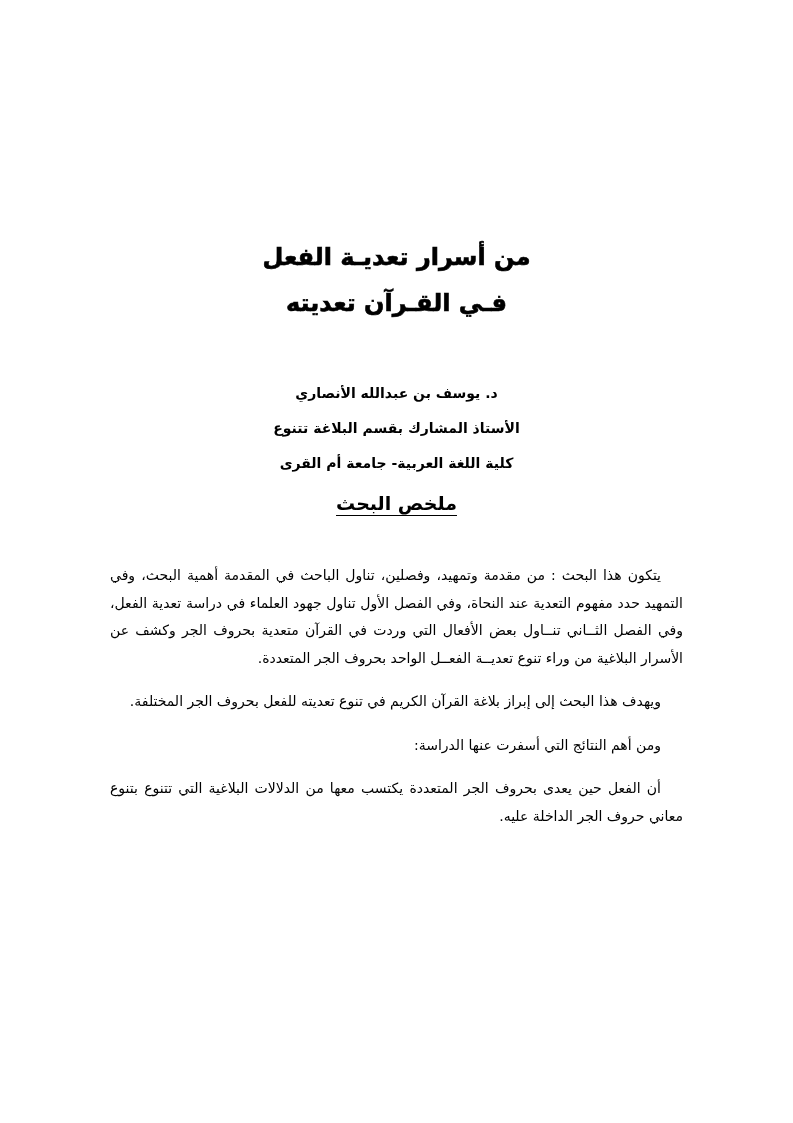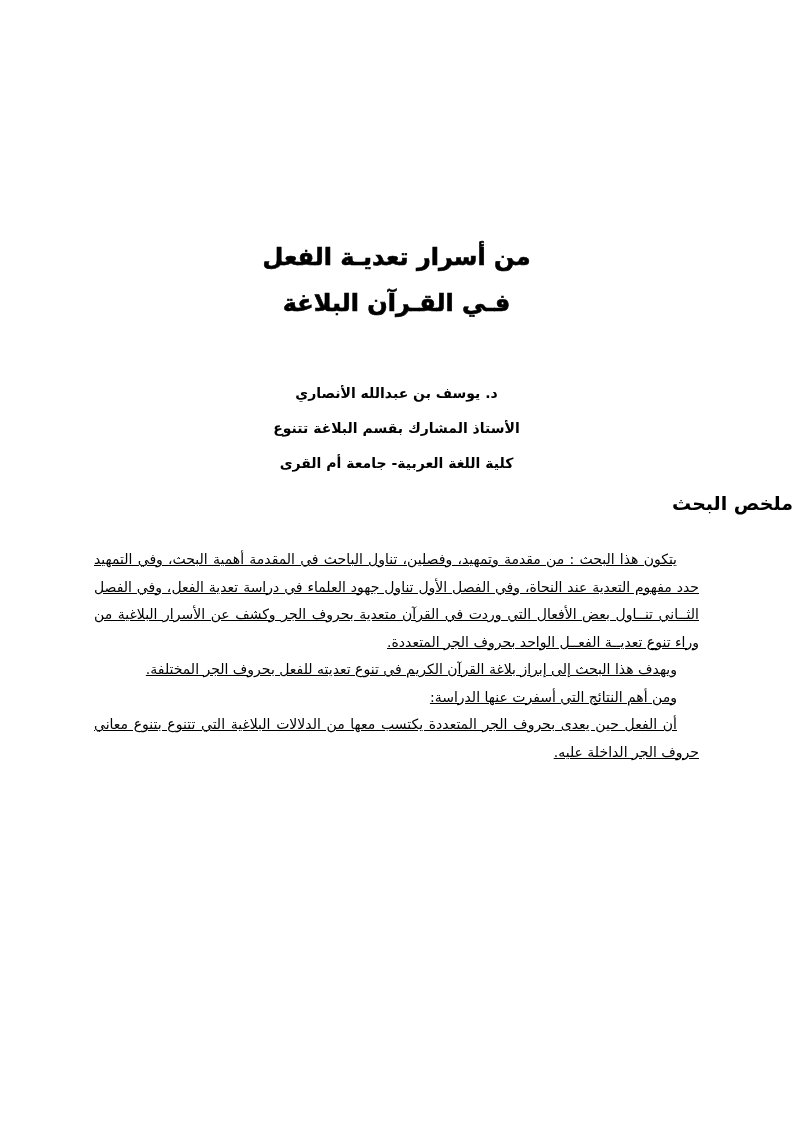--- a/index.html
+++ b/index.html
@@ -41,49 +41,49 @@
   .author-line {
     font-size: 14px;
     font-weight: bold;
     line-height: 35px;
   }
   .abstract-heading {
     position: absolute;
     top: 492px;
     left: 0;
     width: 100%;
-    text-align: right;
+    text-align: center;
     font-size: 19px;
     font-weight: bold;
+    text-decoration: underline;
     text-underline-offset: 5px;
   }
   .abstract-body {
     position: absolute;
     top: 546px;
     right: 94px;
     width: 605px;
     font-size: 14px;
     line-height: 27.5px;
     text-align: justify;
     text-justify: inter-word;
   }
   .abstract-body p {
-    margin: 0;
+    margin: 16px;
     text-indent: 22px;
-    text-decoration: underline;
   }
 </style>
 </head>
 <body>
 
 <div class="page">
 
   <div class="title-block">
     <div class="title-line">من أسرار تعديـة الفعل</div>
-    <div class="title-line">فـي القـرآن البلاغة</div>
+    <div class="title-line">فـي القـرآن تعديته</div>
   </div>
 
   <div class="author-block">
     <div class="author-line">د. يوسف بن عبدالله الأنصاري</div>
     <div class="author-line">الأستاذ المشارك بقسم البلاغة تتنوع</div>
     <div class="author-line">كلية اللغة العربية- جامعة أم القرى</div>
   </div>
 
   <div class="abstract-heading">ملخص البحث</div>
 

